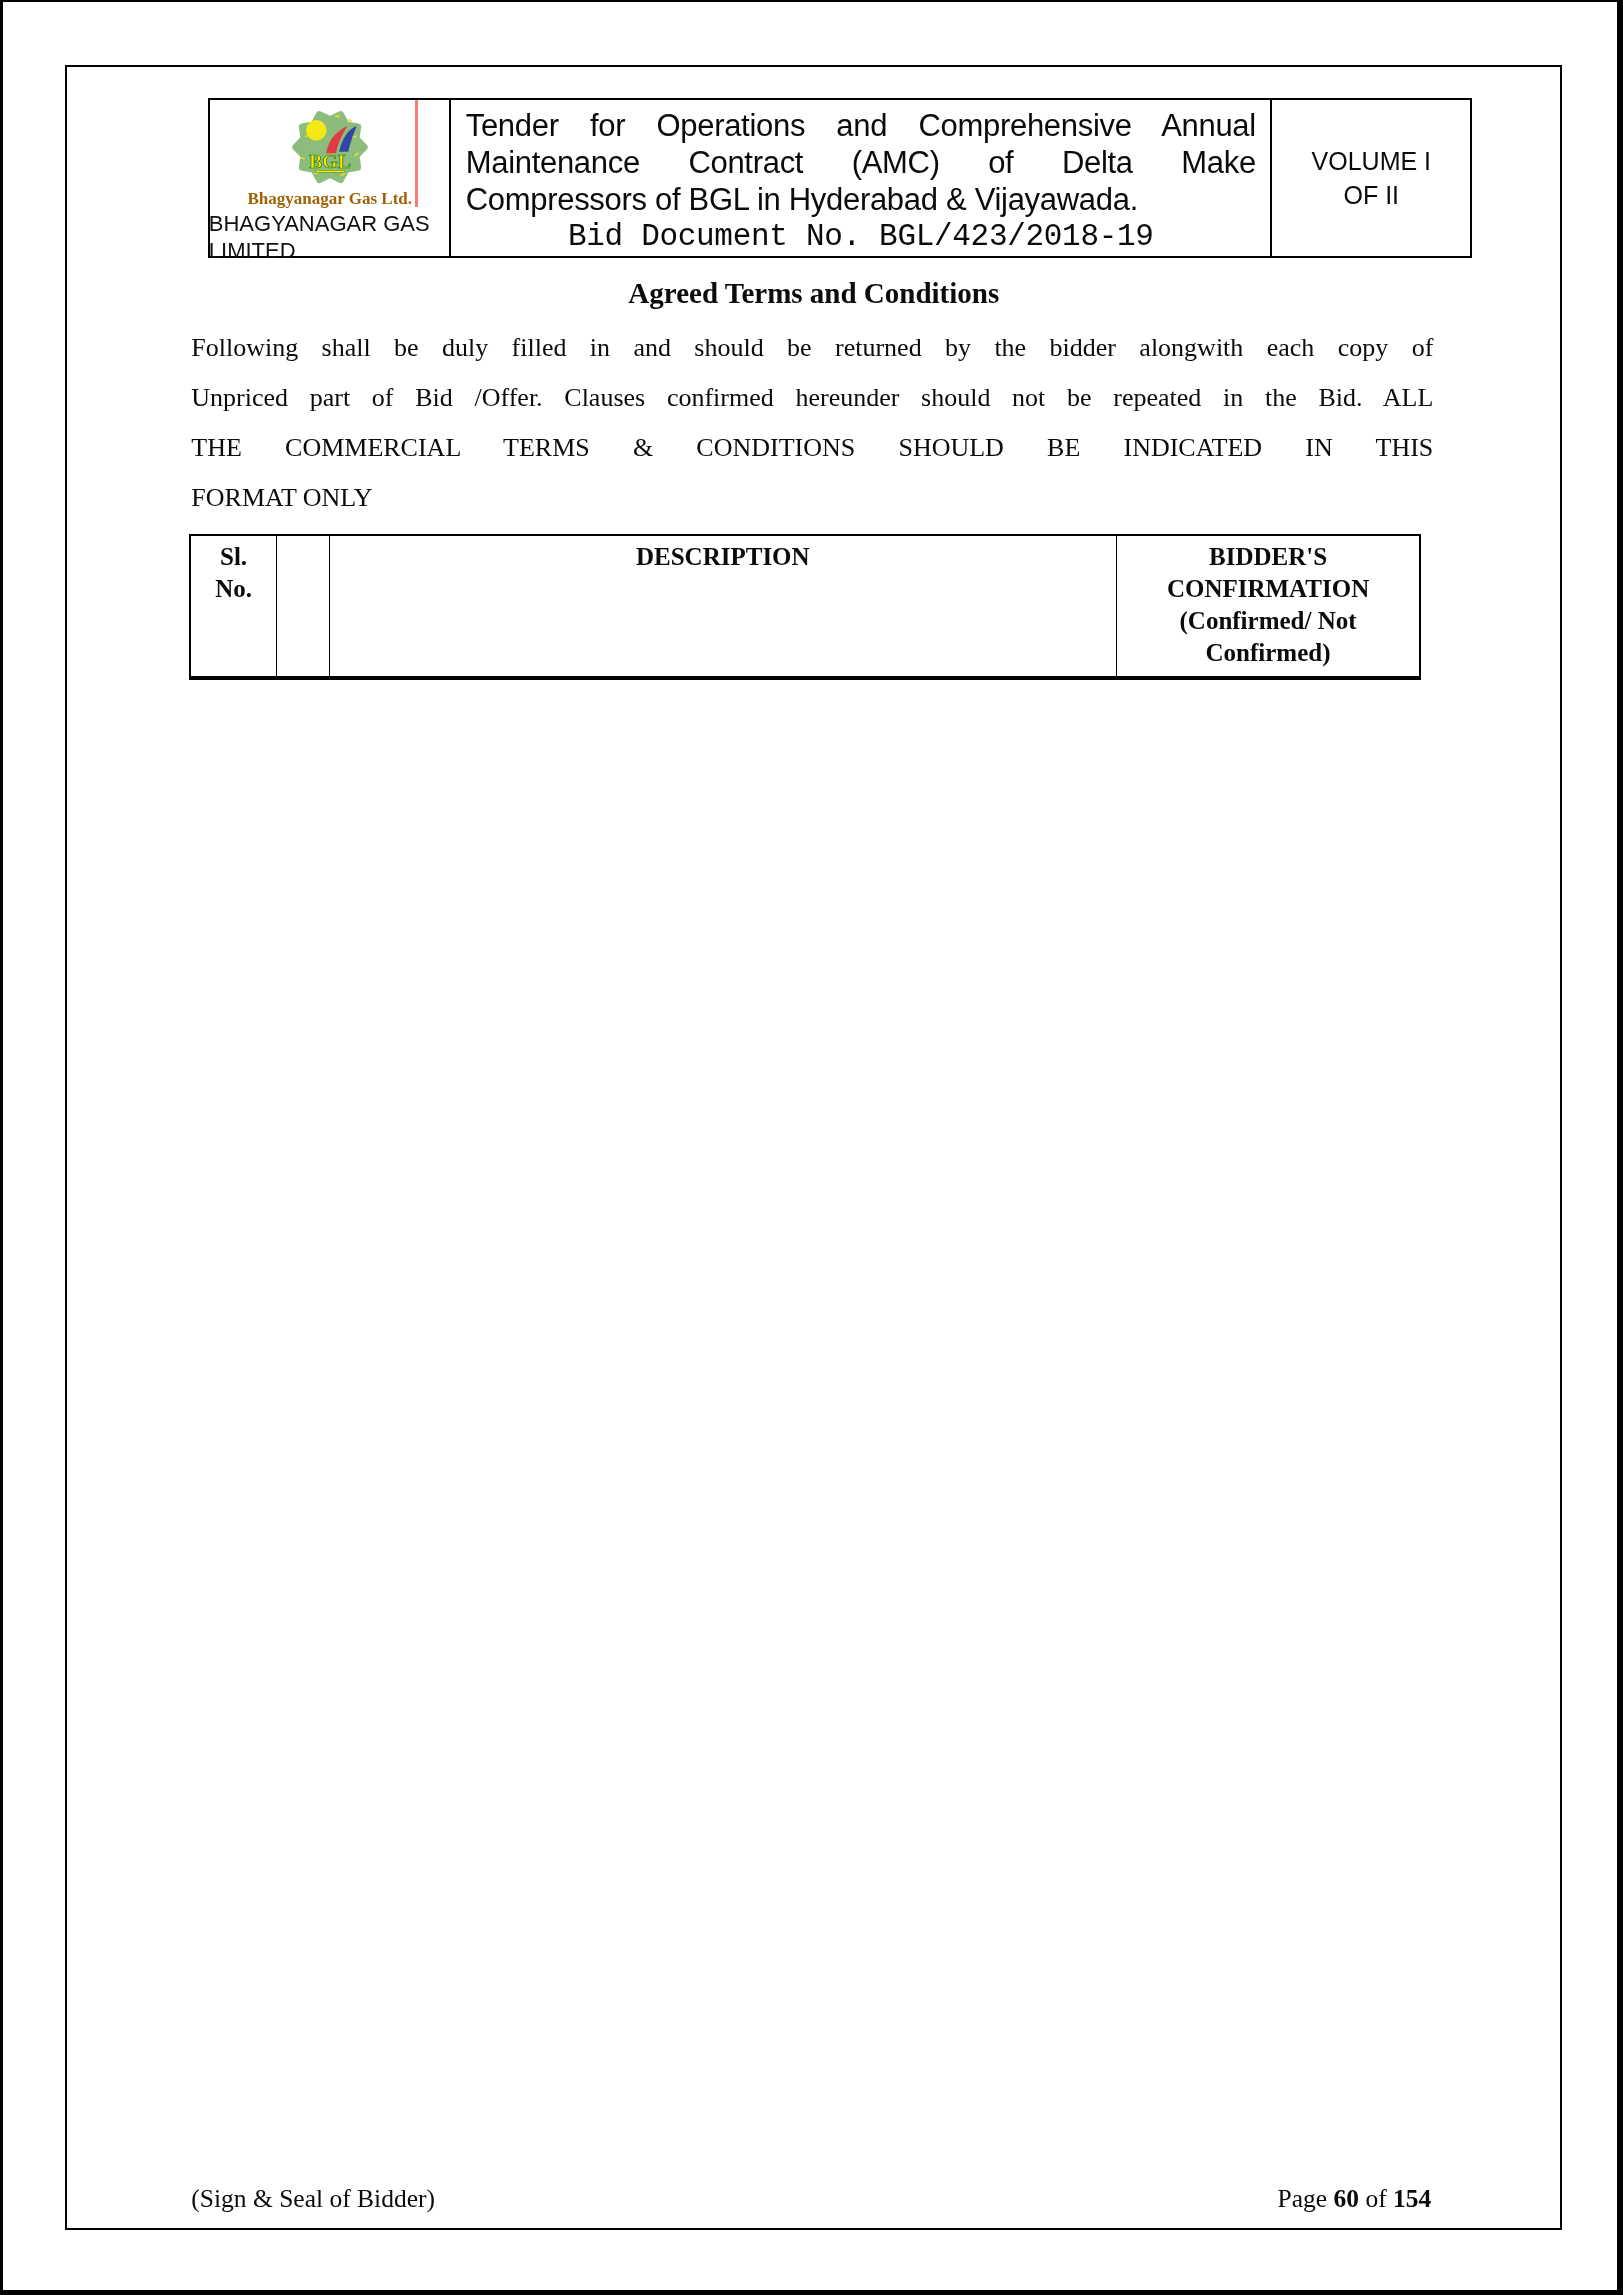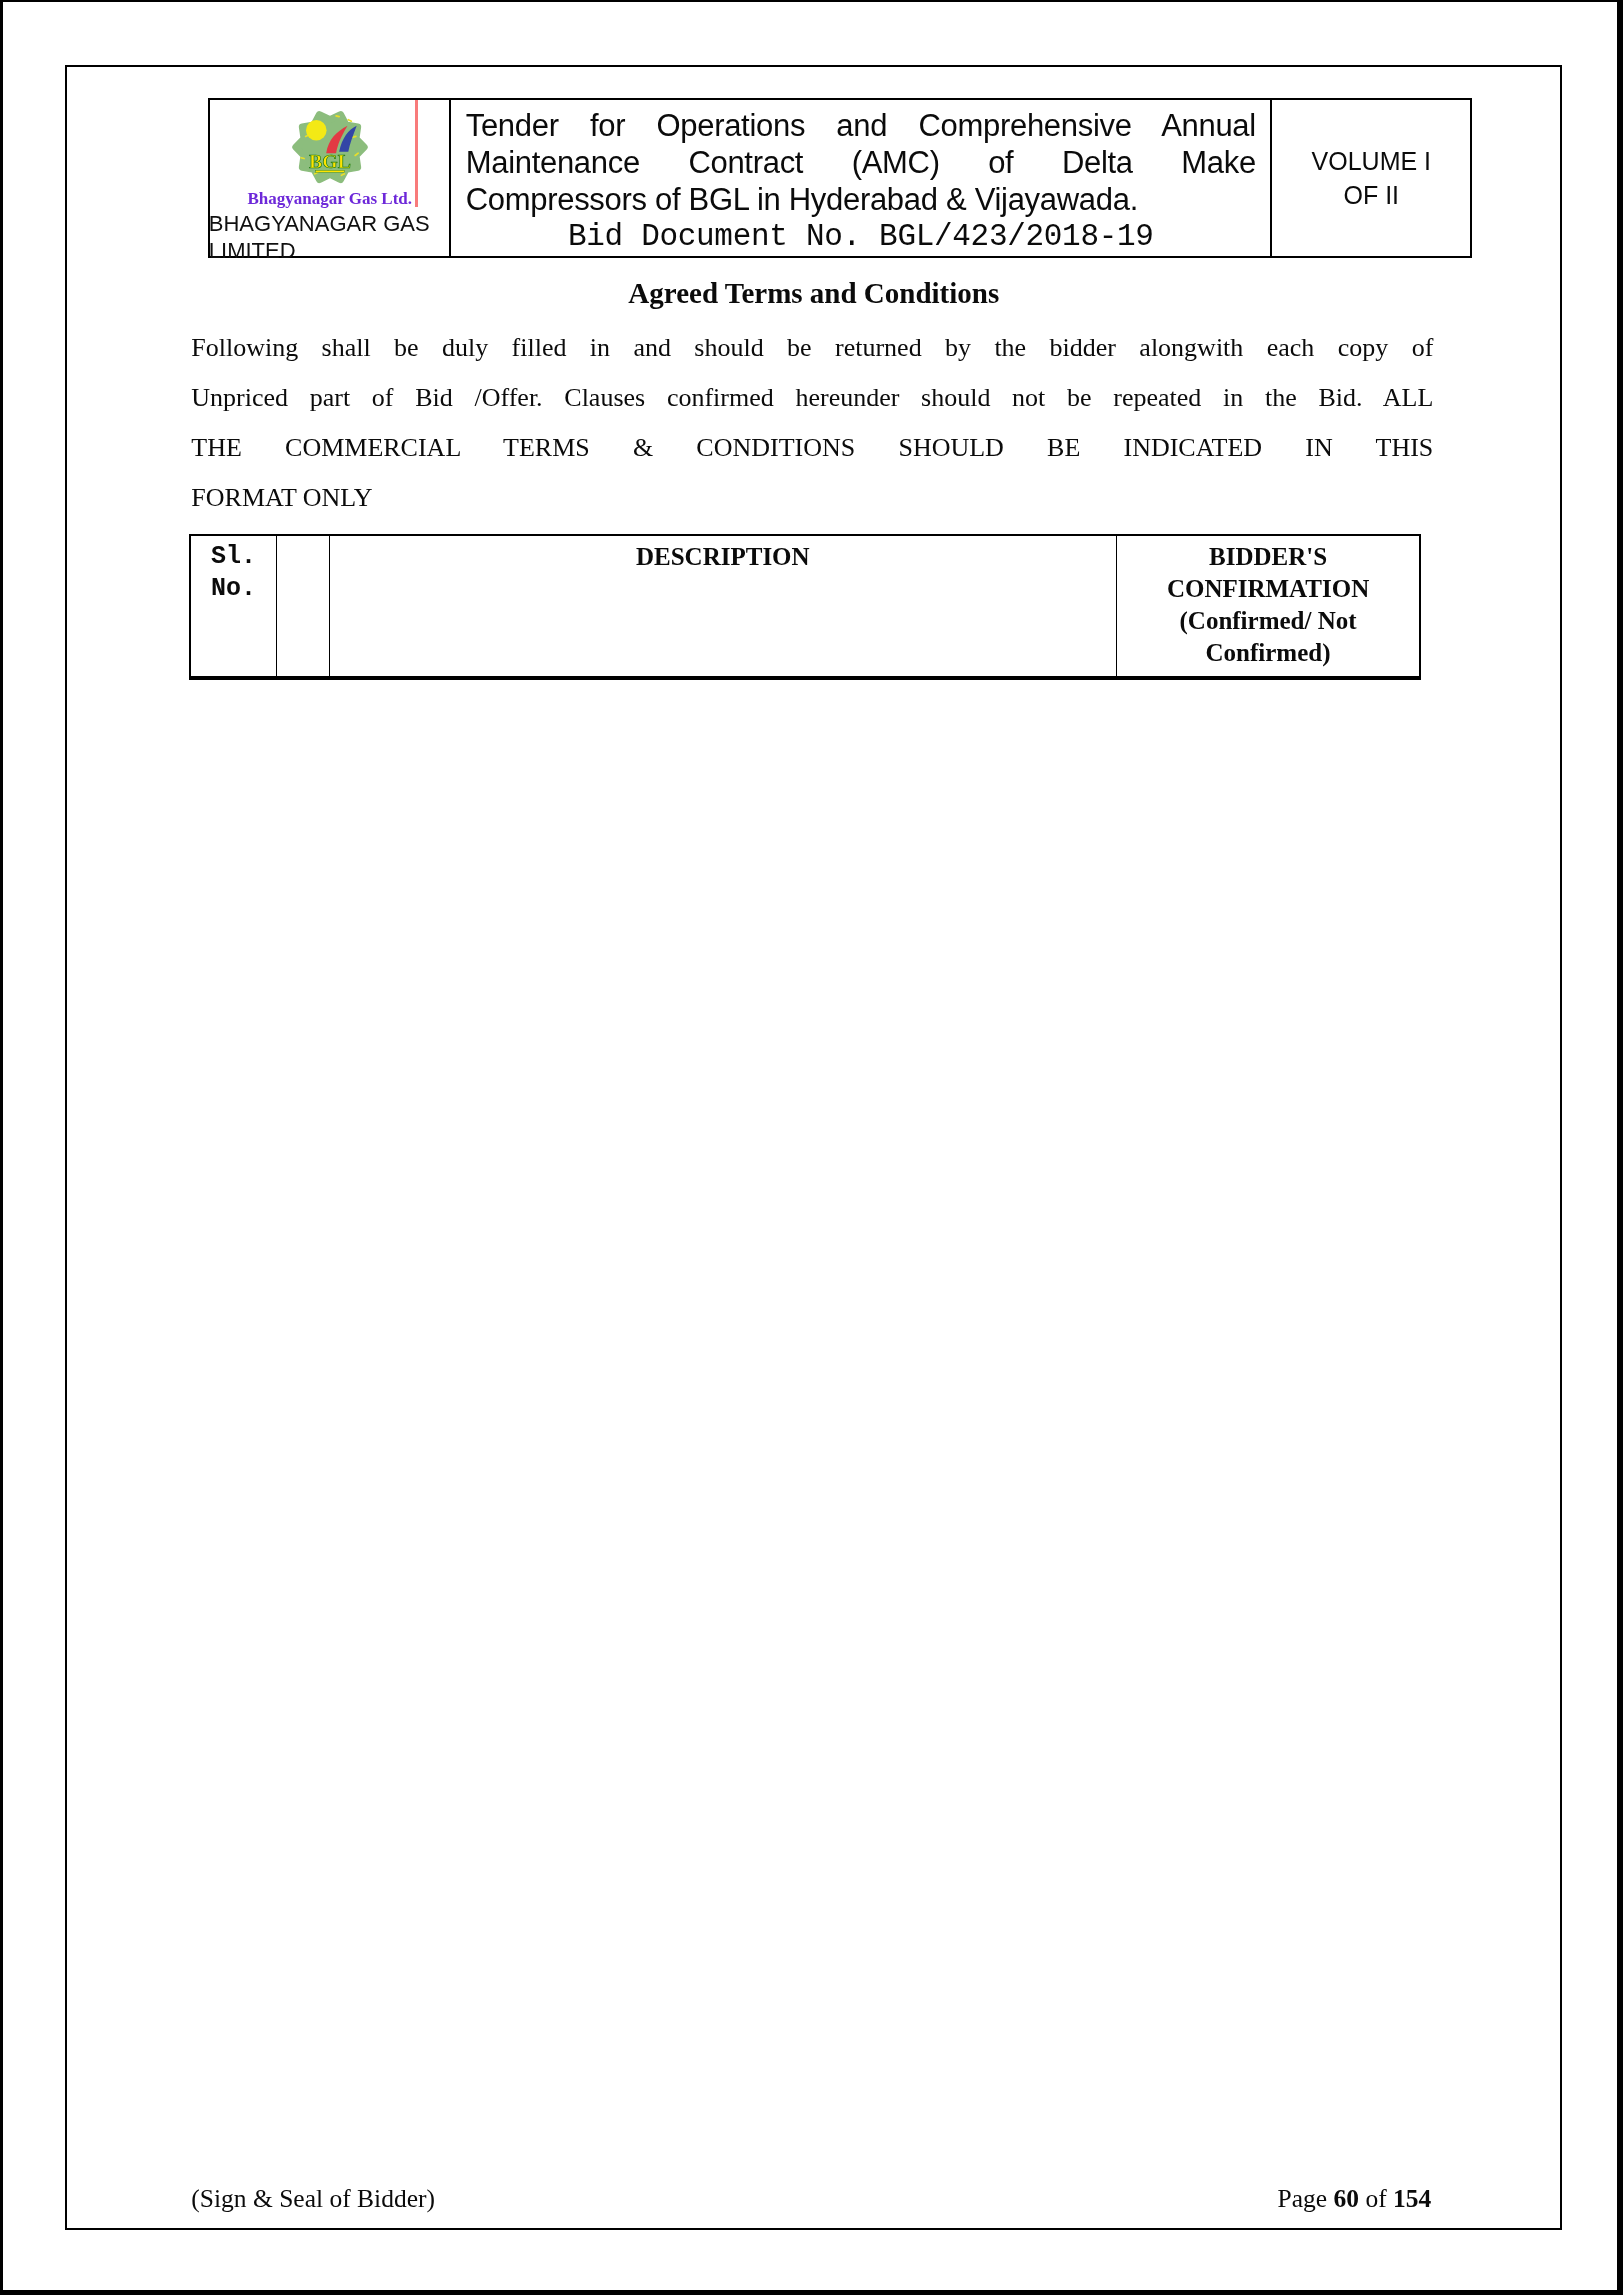--- a/index.html
+++ b/index.html
@@ -25,21 +25,21 @@
     border:2px solid #000;display:flex;position:relative;box-sizing:border-box;
   }
   .hcell{box-sizing:border-box;height:100%;}
   .logo-cell{
     width:241px;border-right:2px solid #000;
     display:flex;flex-direction:column;align-items:center;justify-content:flex-start;
     padding-top:9.2px;
   }
   .logo-caption{
     font-family:"Liberation Serif",serif;font-weight:bold;
-    font-size:17px;line-height:17px;color:#6d28d9;margin-top:-1.3px;
+    font-size:17px;line-height:17px;color:#a16207;margin-top:-1.3px;
   }
   .company-name{
     font-family:"Liberation Sans","DejaVu Sans",sans-serif;
     font-size:22px;line-height:27px;text-align:left;width:242px;margin-top:3.3px;color:#101010;
   }
   .title-cell{
     width:821px;border-right:2px solid #000;
     padding:6.5px 14.4px;font-family:"Liberation Sans","DejaVu Sans",sans-serif;
     font-size:31px;line-height:37px;letter-spacing:-0.3px;
   }
@@ -67,21 +67,21 @@
   table.terms{
     margin:11.8px 0 0 122px;width:1230px;border-collapse:collapse;table-layout:fixed;
     border:2.6px solid #000;
   }
   table.terms td,table.terms th{
     border:1.3px solid #000;vertical-align:top;box-sizing:border-box;
     font-size:25px;line-height:32px;padding:1.3px 3.9px;font-weight:normal;
   }
   tr.hdr{height:143px;}
   tr.hdr th{border-bottom-width:4.6px;font-weight:bold;text-align:center;padding-top:5.2px;}
-  th.h-sl{white-space:pre-line;font-size:29.4px;line-height:41px;font-family:Liberation Mono, monospace;}
+  th.h-sl{white-space:pre-line;font-size:29.4px;line-height:41px;}
   th.h-desc{font-size:29.4px;}
   th.h-conf{white-space:pre-line;font-size:27.5px;line-height:34px;}
   
   .page-footer{
     position:absolute;left:124px;right:129px;bottom:14.4px;
     display:flex;justify-content:space-between;align-items:baseline;
     font-size:25.5px;line-height:31px;
   }
   .page-num b{font-weight:bold;}
   .page-num span{display:inline;}

